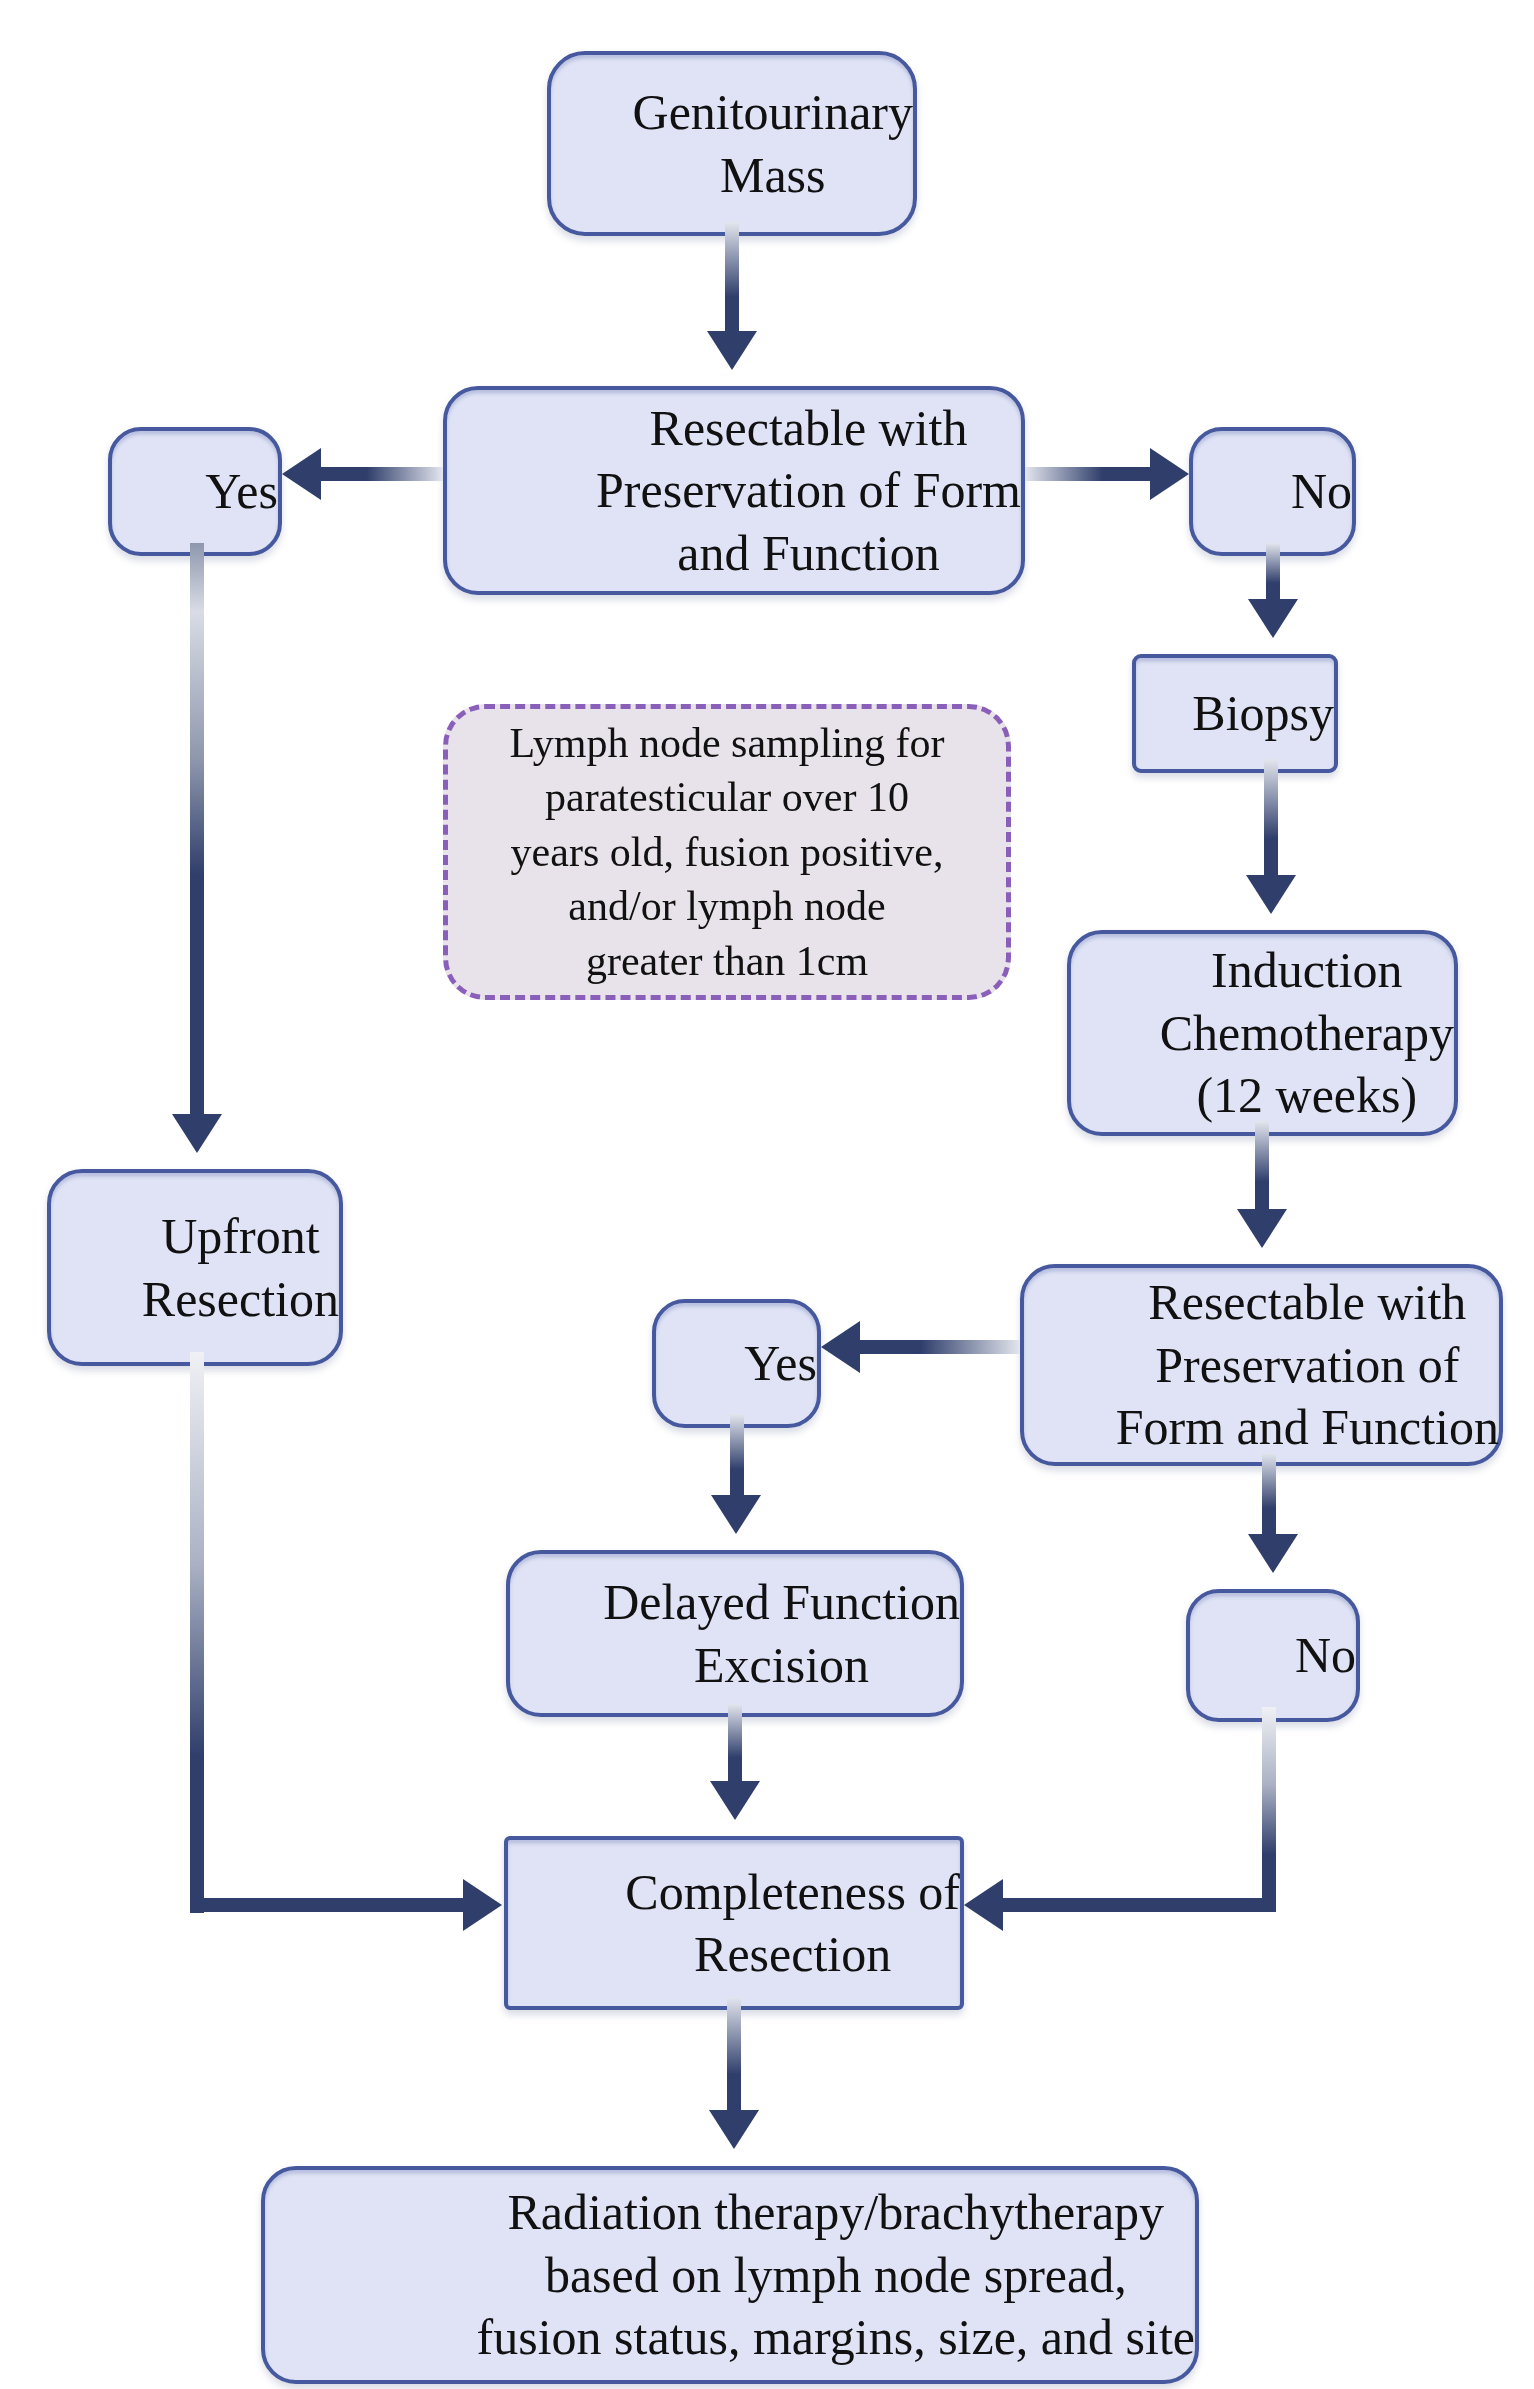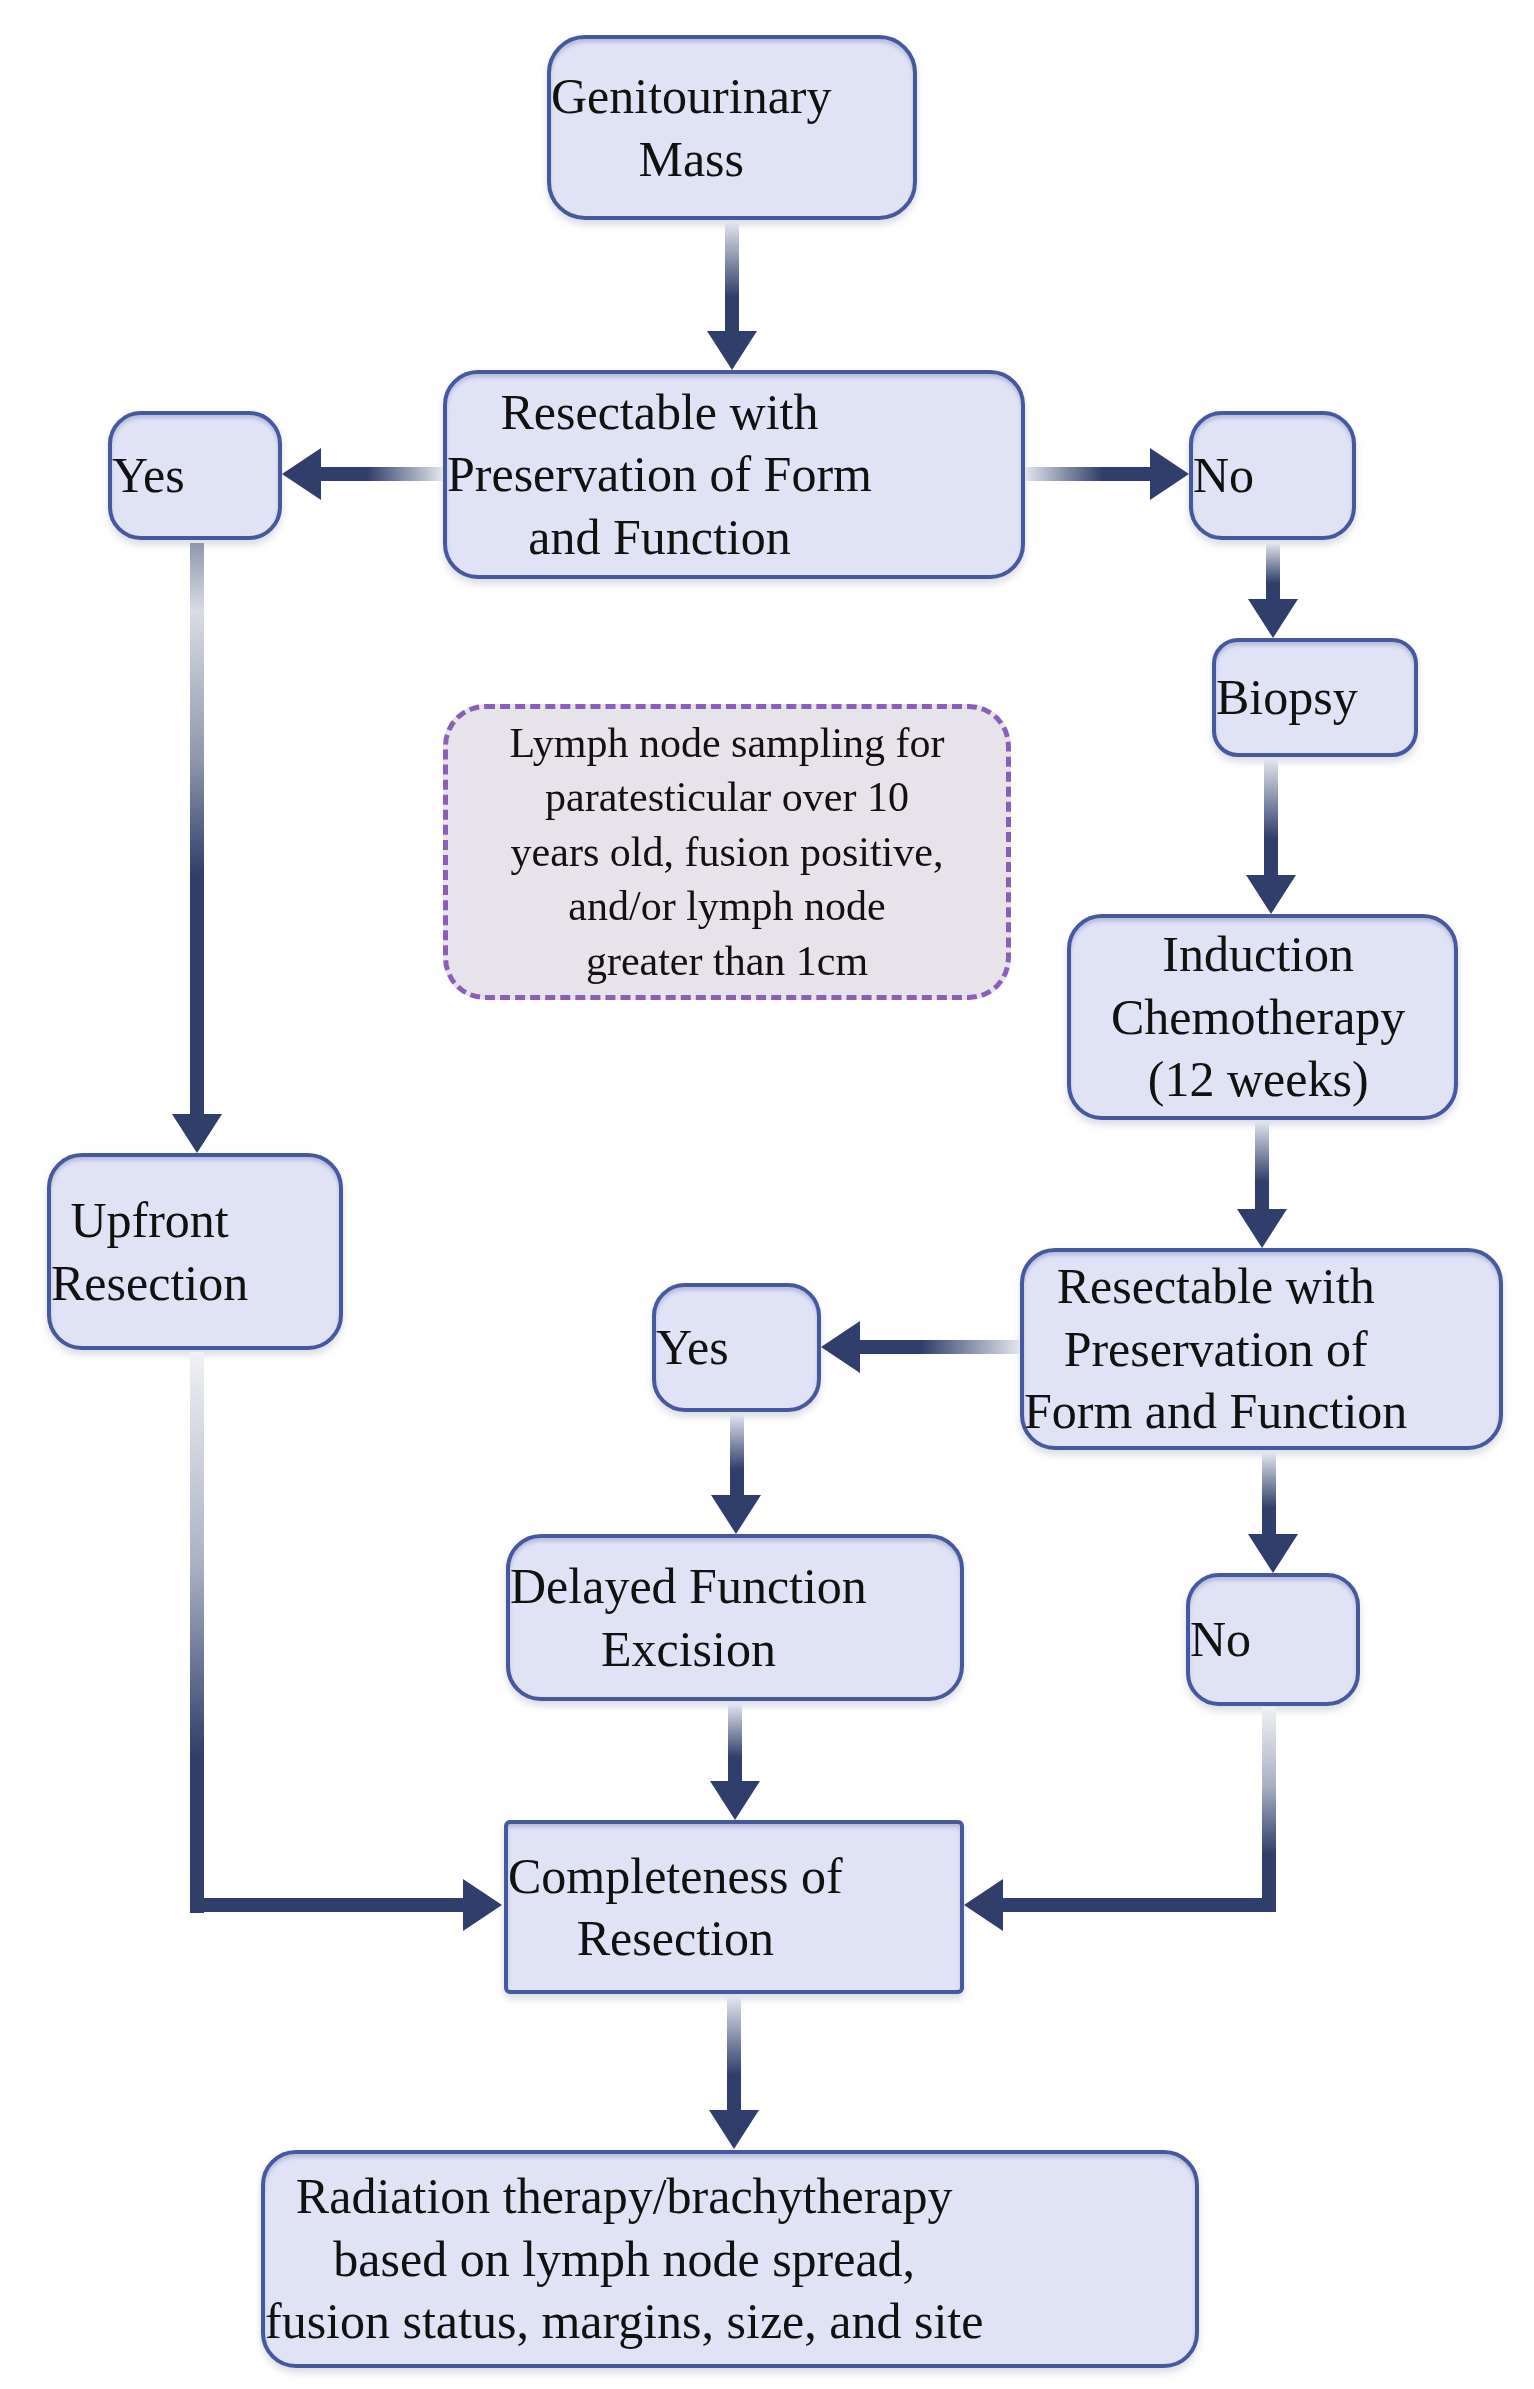--- a/index.html
+++ b/index.html
@@ -13,25 +13,26 @@
     overflow: hidden;
   }
   .node {
     position: absolute;
     box-sizing: border-box;
     background: #dfe3f5;
     border: 4.2px solid #46589e;
     border-radius: 35px;
     display: flex;
     align-items: center;
-    justify-content: flex-start;
+    justify-content: flex-end;
     text-align: center;
     font-size: 50px;
     line-height: 1.25;
     box-shadow: inset 0 3.5px 3.5px rgba(70,88,158,0.25), 0 4.2px 7px rgba(90,100,140,0.22);
+    margin-top: 16px;
   }
   .node span { white-space: pre-line; }
   .note {
     position: absolute;
     box-sizing: border-box;
     background: #e8e2ea;
     border: 5.6px dashed #8a5fba;
     border-radius: 42px;
     display: flex;
     align-items: center;
@@ -70,21 +71,21 @@
   </div>
 
   <div class="node" style="left:108px; top:411px; width:174px; height:129px; border-radius:33px;">
     <span>Yes</span>
   </div>
 
   <div class="node" style="left:1189px; top:411px; width:167px; height:129px; border-radius:33px;">
     <span>No</span>
   </div>
 
-  <div class="node" style="left:1212px; top:638px; width:206px; height:119px; border-radius:26px;">
+  <div class="node" style="left:1132px; top:638px; width:206px; height:119px; border-radius:9px;">
     <span>Biopsy</span>
   </div>
 
   <div class="note" style="left:443px; top:704px; width:568px; height:296px;">
     <span>Lymph node sampling for
 paratesticular over 10
 years old, fusion positive,
 and/or lymph node
 greater than 1cm</span>
   </div>

